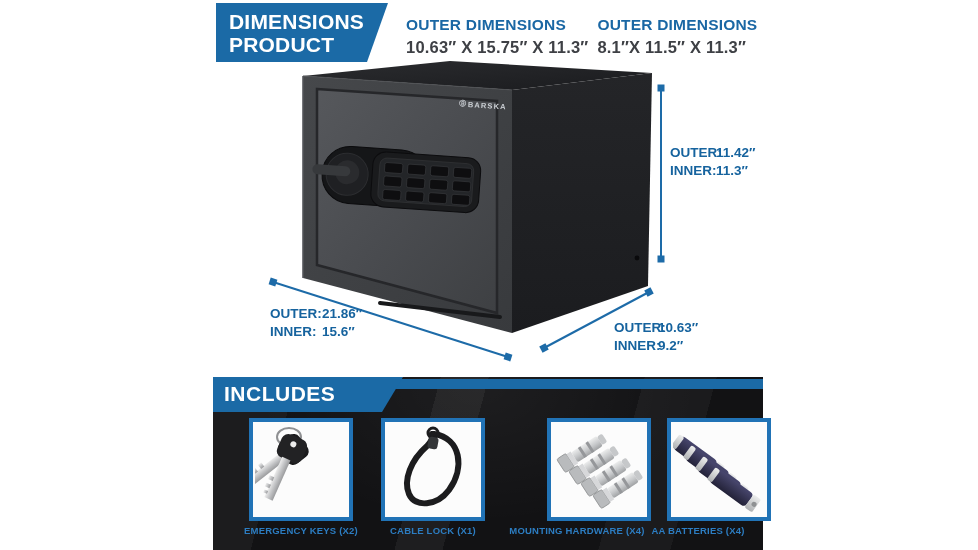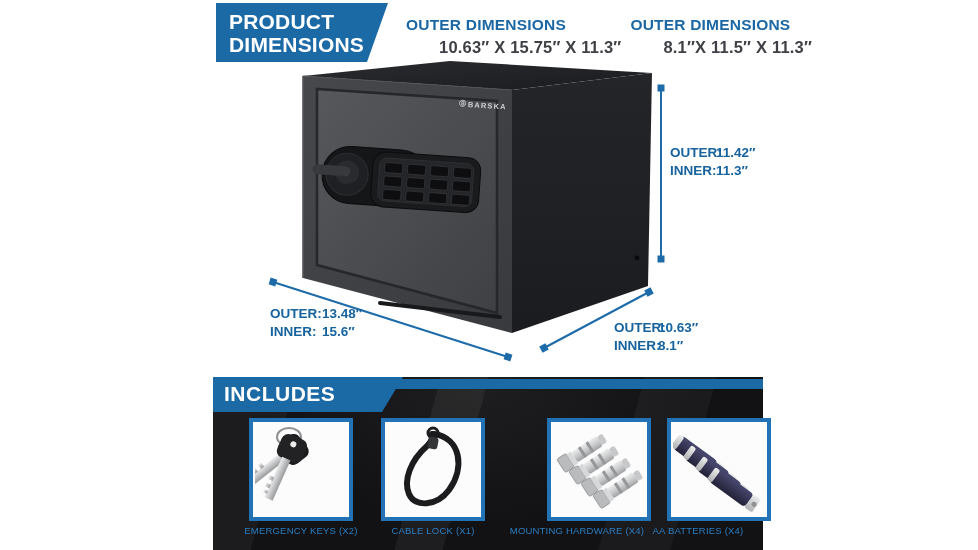--- a/index.html
+++ b/index.html
@@ -7,21 +7,21 @@
           font-family:"Liberation Sans",sans-serif;}
 
   
   .title-box{position:absolute;left:216px;top:3px;width:172px;height:59px;background:#1b6aa6;
              clip-path:polygon(0 0,100% 0,calc(100% - 21px) 100%,0 100%);
              color:#fff;font-weight:bold;font-size:21px;line-height:23px;letter-spacing:.2px;
              padding:7px 0 0 13px;box-sizing:border-box;}
   .dims-header{position:absolute;left:406px;top:16px;display:flex;gap:9px;}
   .dims-col{display:flex;flex-direction:column;}
   .dims-col .lab{color:#1a67a4;font-weight:bold;font-size:15.5px;letter-spacing:.2px;margin-bottom:4px;white-space:nowrap;}
-  .dims-col .val{color:#3e4045;font-weight:bold;font-size:16.5px;letter-spacing:.2px;white-space:nowrap;margin-left:33px;}
+  .dims-col .val{color:#3e4045;font-weight:bold;font-size:16.5px;letter-spacing:.2px;white-space:nowrap;}
 
   
   .diagram-svg{position:absolute;left:0;top:0;pointer-events:none;}
   .brand-logo{position:absolute;left:459px;top:100px;transform:rotate(3.6deg);
               font-size:7.5px;font-weight:bold;color:#c9cdd2;letter-spacing:1.1px;
               display:flex;align-items:center;gap:2px;}
   .brand-logo .mark{font-size:7px;letter-spacing:0;}
   .dim-label{position:absolute;display:grid;row-gap:4px;color:#16639e;font-weight:bold;
              font-size:13.5px;line-height:14px;white-space:nowrap;}
   .dim-label.height{left:670px;top:146px;grid-template-columns:46px auto;}
@@ -38,31 +38,31 @@
               #121214; margin-top: 12px;}
   .includes-topbar{position:absolute;left:0;top:2px;width:100%;height:10px;background:#1b6aa6;}
   .includes-tab{position:absolute;left:0;top:0;width:190px;height:35px;background:#1b6aa6;
                 clip-path:polygon(0 0,100% 0,calc(100% - 21px) 100%,0 100%);
                 color:#fff;font-weight:bold;font-size:21px;letter-spacing:.5px;line-height:34px;
                 padding-left:11px;box-sizing:border-box;}
   .item{position:absolute;top:41px;width:104px;}
   .item .frame{width:104px;height:103px;background:#fcfcfc;border:4px solid #2173b6;
                box-sizing:border-box;display:flex;align-items:center;justify-content:center;}
   .item .cap{position:absolute;top:107px;left:50%;transform:translateX(-50%);
-             white-space:nowrap;color:#2c7dc2;font-weight:normal;font-size:9.5px;letter-spacing:.2px;}
+             white-space:nowrap;color:#2c7dc2;font-weight:bold;font-size:9.5px;letter-spacing:.2px;}
   .item.i1{left:36px;} .item.i2{left:168px;} .item.i3{left:290px;padding-left:44px;} .item.i4{left:412px;padding-left:42px;}
 </style>
 </head>
 <body>
 
 <div class="canvas">
 
   <div class="title-box">
+    <div>DIMENSIONS</div>
     <div>PRODUCT</div>
-    <div>DIMENSIONS</div>
   </div>
   <div class="dims-header">
     <div class="dims-col">
       <span class="lab">OUTER DIMENSIONS</span>
       <span class="val">10.63″ X 15.75″ X 11.3″</span>
     </div>
     <div class="dims-col">
       <span class="lab">OUTER DIMENSIONS</span>
       <span class="val">8.1″X 11.5″ X 11.3″</span>
     </div>
@@ -144,29 +144,29 @@
   </div>
 
   <div class="dim-label height">
     <span>OUTER:</span>
     <span>11.42″</span>
     <span>INNER:</span>
     <span>11.3″</span>
   </div>
   <div class="dim-label width">
     <span>OUTER:</span>
-    <span>13.48″</span>
+    <span>21.86″</span>
     <span>INNER:</span>
     <span>15.6″</span>
   </div>
   <div class="dim-label depth">
     <span>OUTER:</span>
     <span>10.63″</span>
     <span>INNER:</span>
-    <span>8.1″</span>
+    <span>9.2″</span>
   </div>
 
   <div class="includes">
     <div class="includes-topbar"></div>
     <div class="includes-tab">INCLUDES</div>
 
     <div class="item i1">
       <div class="frame">
         <svg width="92" height="91" viewBox="0 0 92 91">
           <defs>

